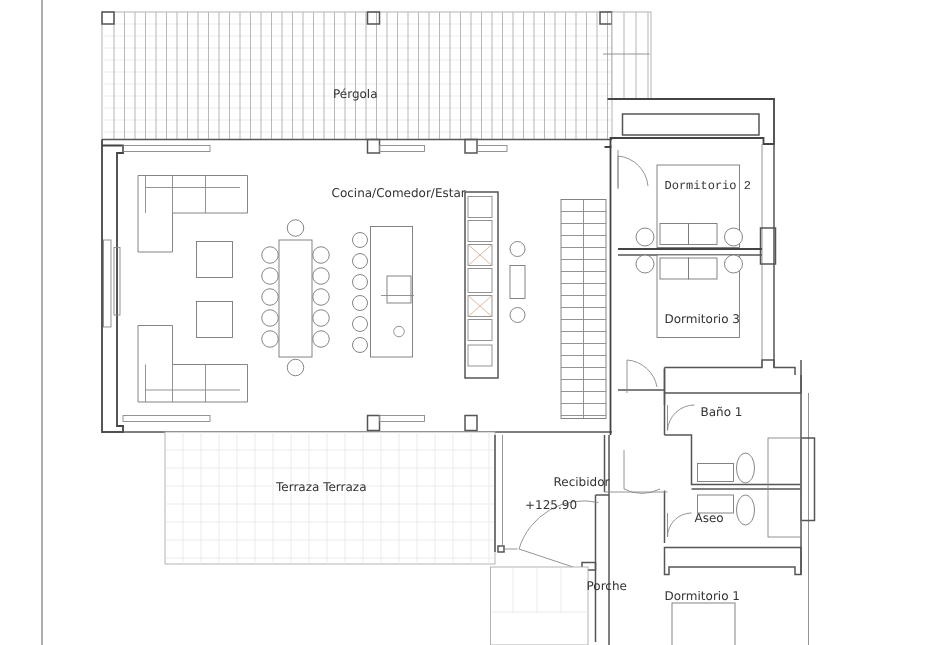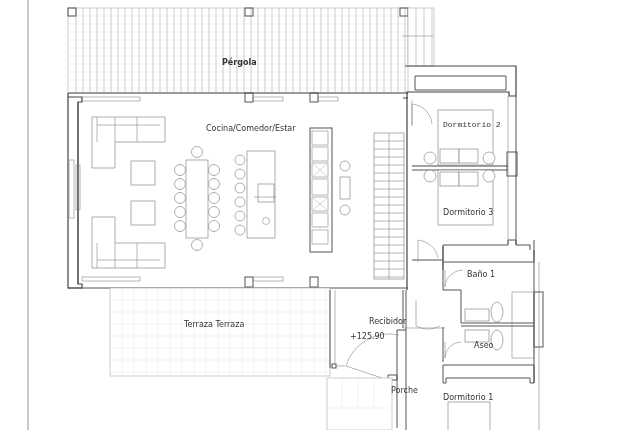--- a/index.html
+++ b/index.html
@@ -318,23 +318,23 @@
     <rect x="327" y="378" width="65" height="52" fill="#fff" stroke="#aaa" stroke-width="0.6"></rect>
     <line x1="327" y1="408" x2="392" y2="408" class="grid"></line>
     <line x1="342" y1="378" x2="342" y2="408" class="grid"></line>
     <line x1="358" y1="378" x2="358" y2="408" class="grid"></line>
     <line x1="374" y1="378" x2="374" y2="408" class="grid"></line>
   </g>
 
   <rect x="448" y="402" width="42" height="30" class="furn"></rect>
 </svg>
 
-<div class="lbl" style="left:222px;top:58px;font-weight:bold;">Pérgola</div>
-<div class="lbl" style="left:170px;top:124px;padding-left:36px;">Cocina/Comedor/Estar</div>
+<div class="lbl" style="left:222px;top:58px;">Pérgola</div>
+<div class="lbl" style="left:185px;top:124px;padding-left:36px;">Cocina/Comedor/Estar</div>
 <div class="lbl" style="left:184px;top:320px;">Terraza Terraza</div>
 <div class="lbl" style="left:353px;top:317px;margin-left:16px;">Recibidor</div>
 <div class="lbl" style="left:350px;top:332px;">+125.90</div>
 <div class="lbl" style="left:355px;top:386px;padding-left:36px;">Porche</div>
 <div class="lbl" style="left:443px;top:120px;font-family:Liberation Mono, monospace;">Dormitorio 2</div>
 <div class="lbl" style="left:443px;top:208px;">Dormitorio 3</div>
 <div class="lbl" style="left:467px;top:270px;">Baño 1</div>
-<div class="lbl" style="left:474px;top:341px;">Aseo</div>
+<div class="lbl" style="left:463px;top:341px;">Aseo</div>
 <div class="lbl" style="left:443px;top:393px;">Dormitorio 1</div>
 
 </body></html>

